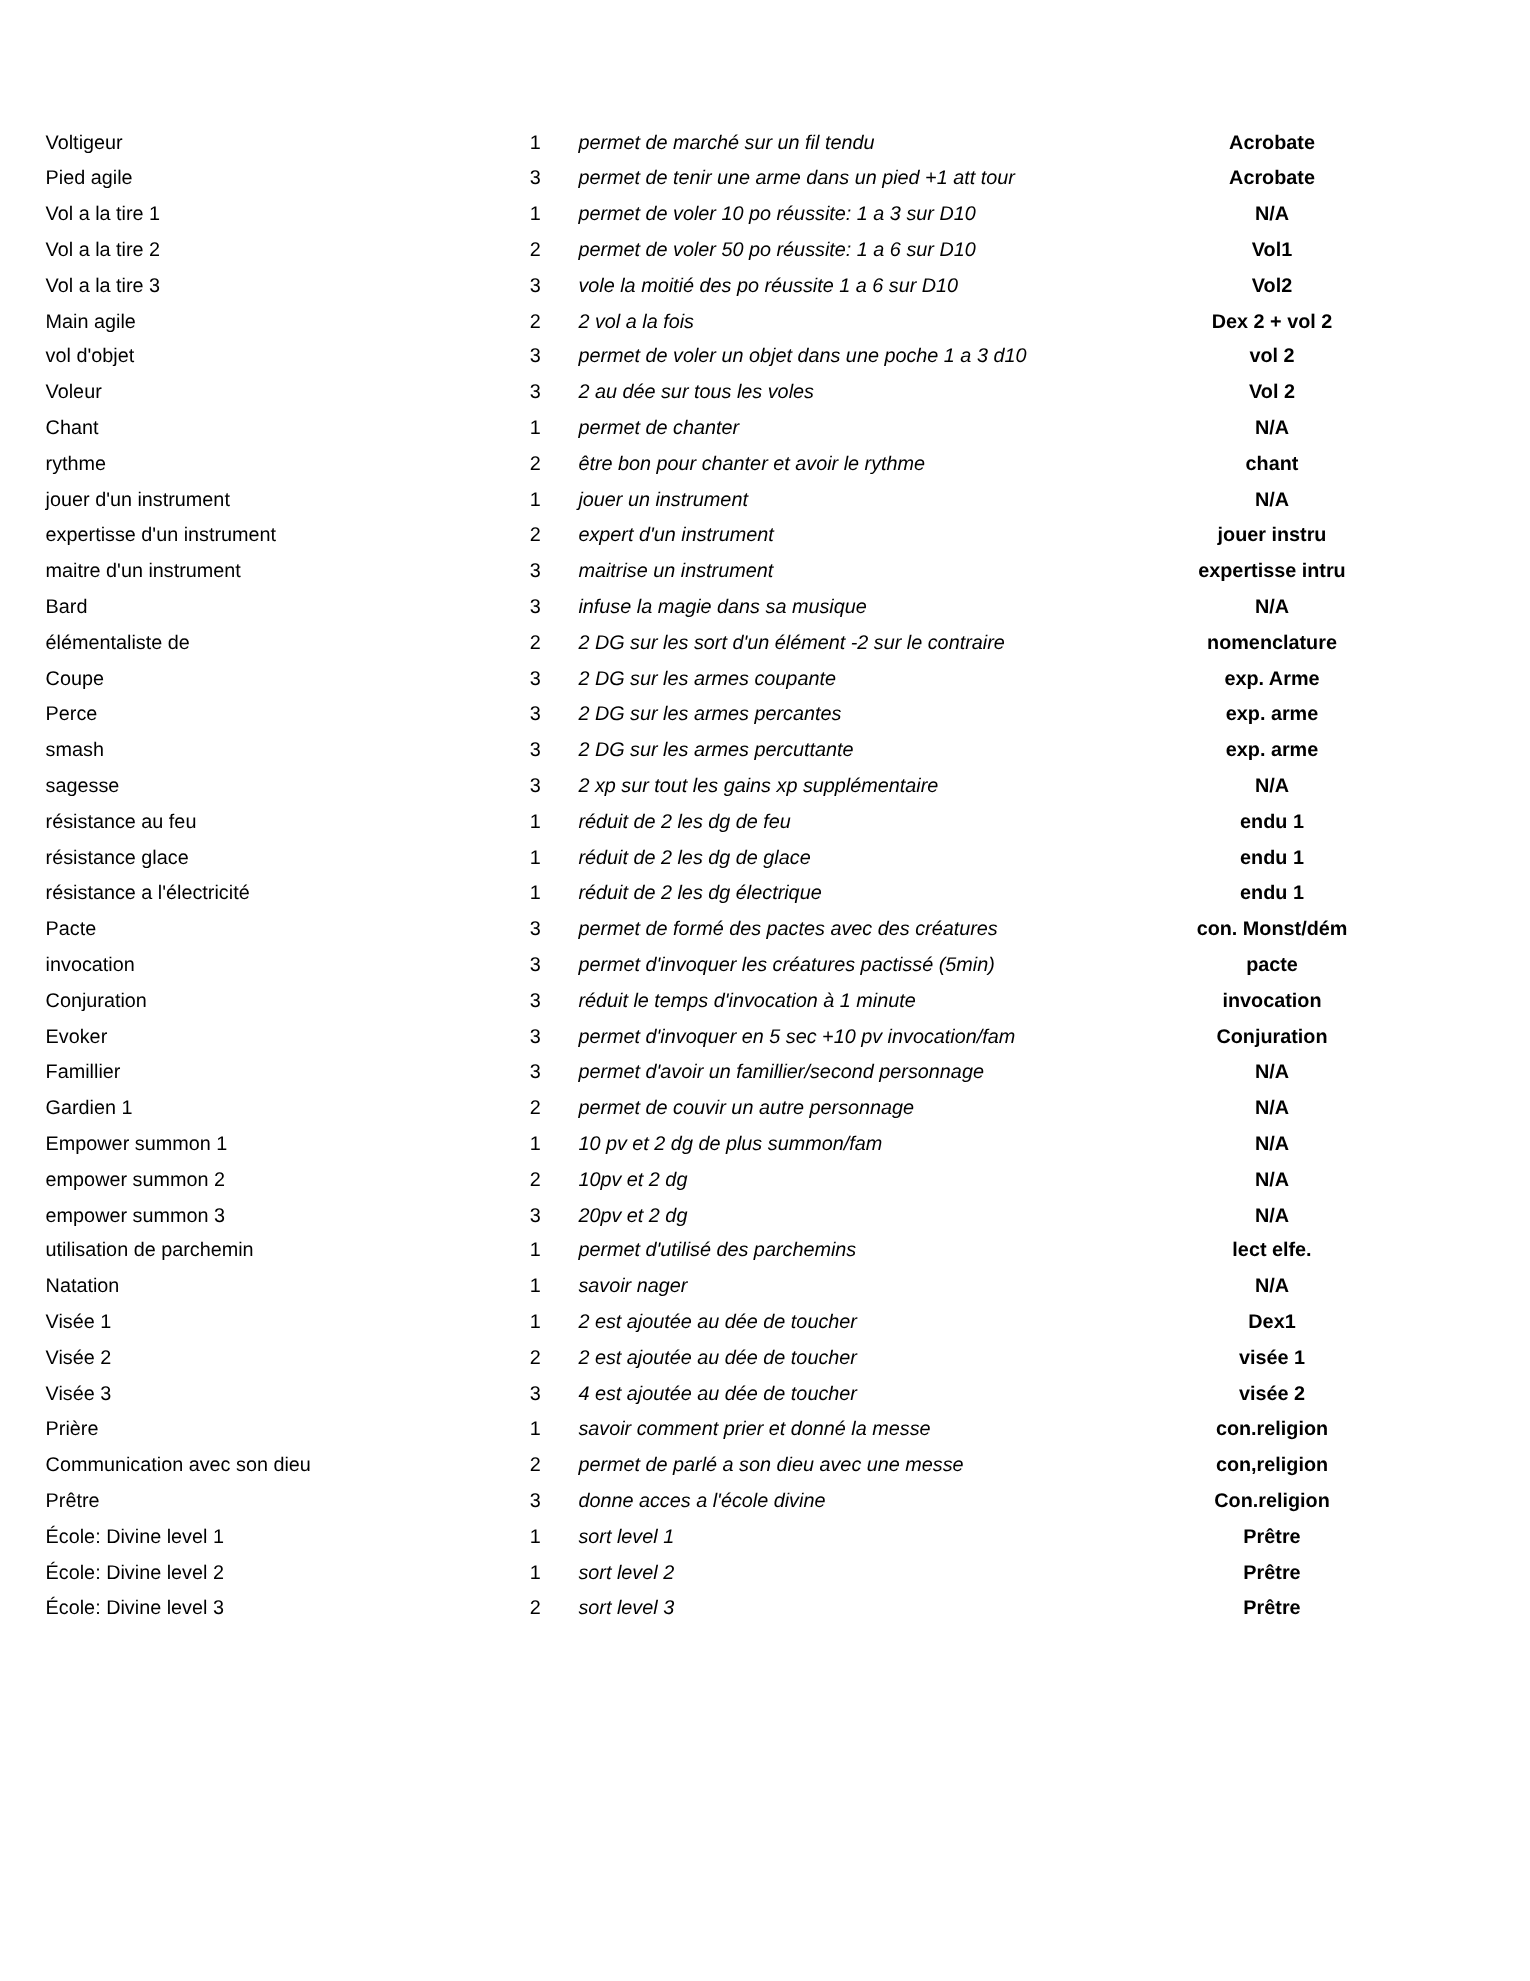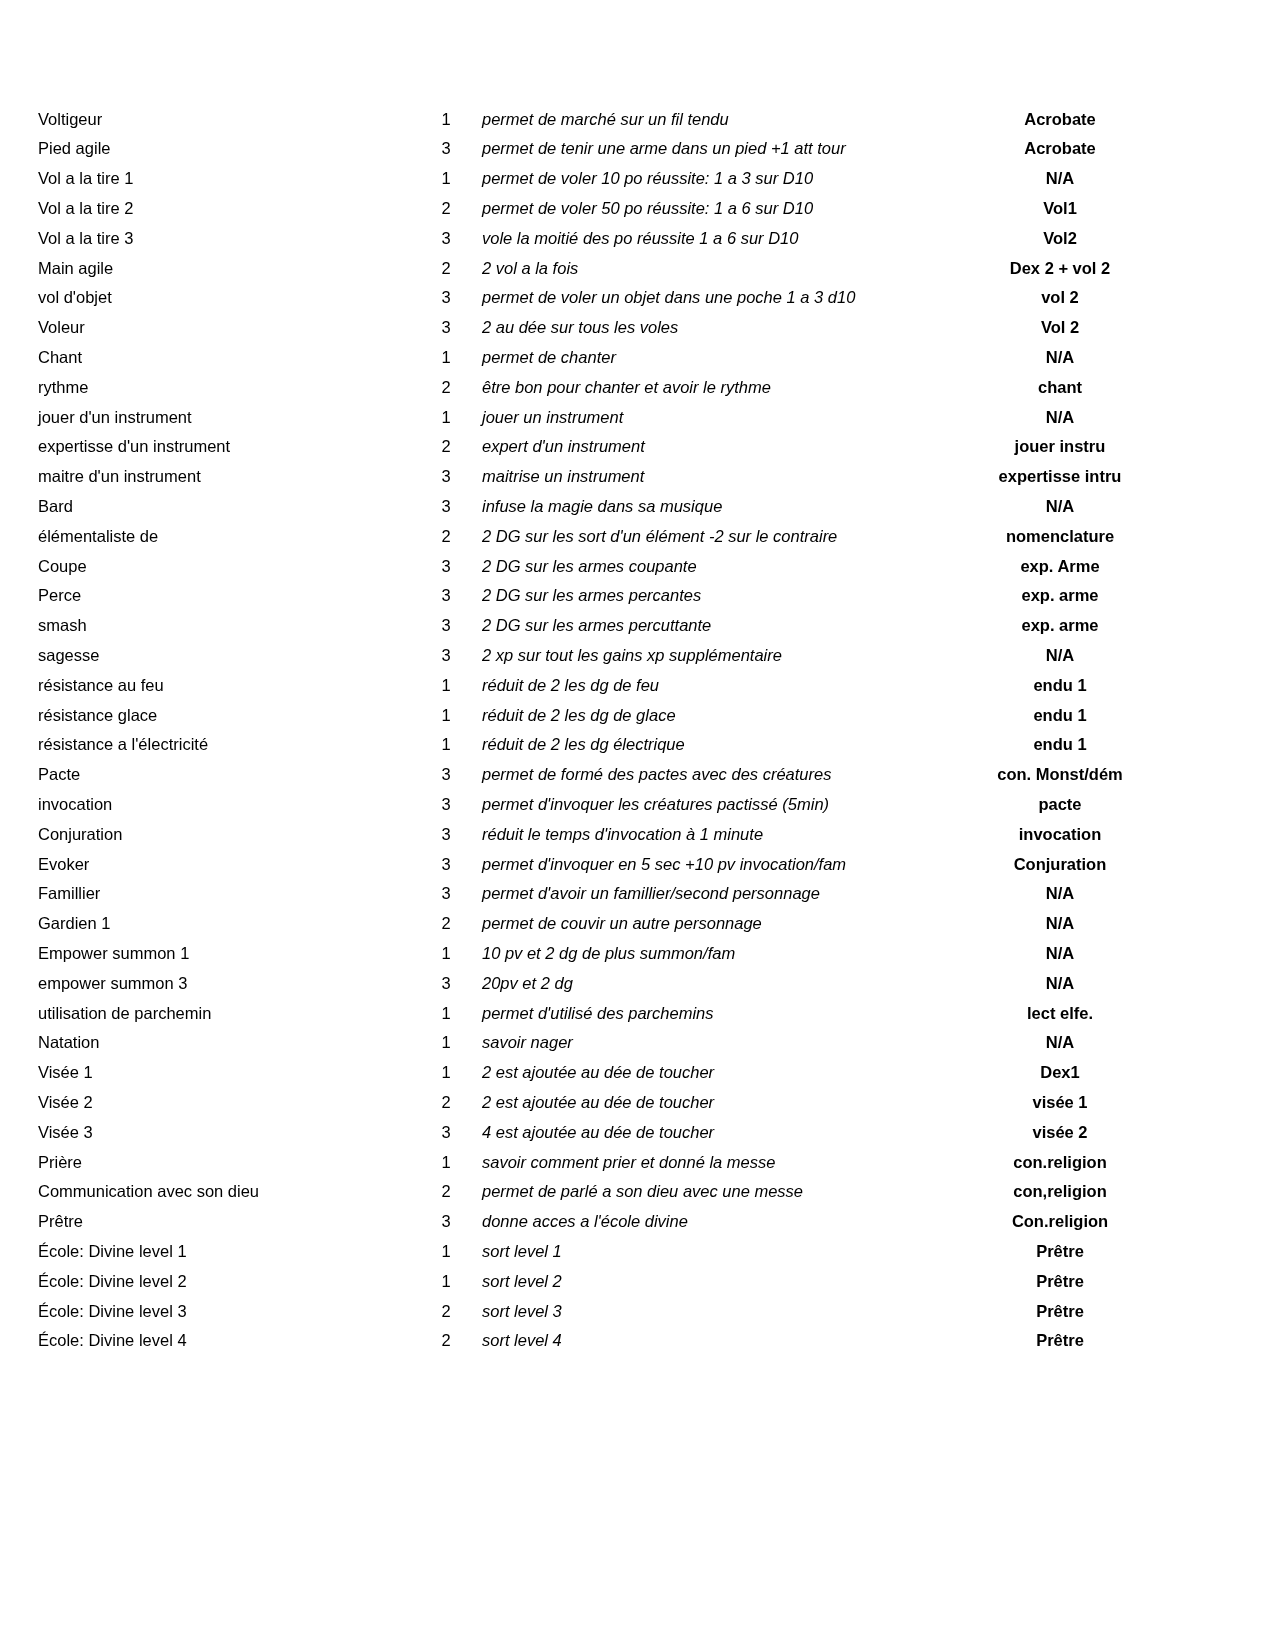--- a/index.html
+++ b/index.html
@@ -241,20 +241,26 @@
           <td class="cell-desc">permet de couvir un autre personnage</td>
           <td class="cell-req">N/A</td>
         </tr>
         <tr>
           <td class="cell-name">Empower summon 1</td>
           <td class="cell-level">1</td>
           <td class="cell-desc">10 pv et 2 dg de plus summon/fam</td>
           <td class="cell-req">N/A</td>
         </tr>
         <tr>
+          <td class="cell-name">empower summon 2</td>
+          <td class="cell-level">2</td>
+          <td class="cell-desc">10pv et 2 dg</td>
+          <td class="cell-req">N/A</td>
+        </tr>
+        <tr>
           <td class="cell-name">empower summon 3</td>
           <td class="cell-level">3</td>
           <td class="cell-desc">20pv et 2 dg</td>
           <td class="cell-req">N/A</td>
         </tr>
         <tr>
           <td class="cell-name">utilisation de parchemin</td>
           <td class="cell-level">1</td>
           <td class="cell-desc">permet d'utilisé des parchemins</td>
           <td class="cell-req">lect elfe.</td>
@@ -310,23 +316,17 @@
         <tr>
           <td class="cell-name">École: Divine level 2</td>
           <td class="cell-level">1</td>
           <td class="cell-desc">sort level 2</td>
           <td class="cell-req">Prêtre</td>
         </tr>
         <tr>
           <td class="cell-name">École: Divine level 3</td>
           <td class="cell-level">2</td>
           <td class="cell-desc">sort level 3</td>
-          <td class="cell-req">Prêtre</td>
-        </tr>
-        <tr>
-          <td class="cell-name">École: Divine level 4</td>
-          <td class="cell-level">2</td>
-          <td class="cell-desc">sort level 4</td>
           <td class="cell-req">Prêtre</td>
         </tr>
       </tbody>
   </table>
 </div>
 
 </body></html>

